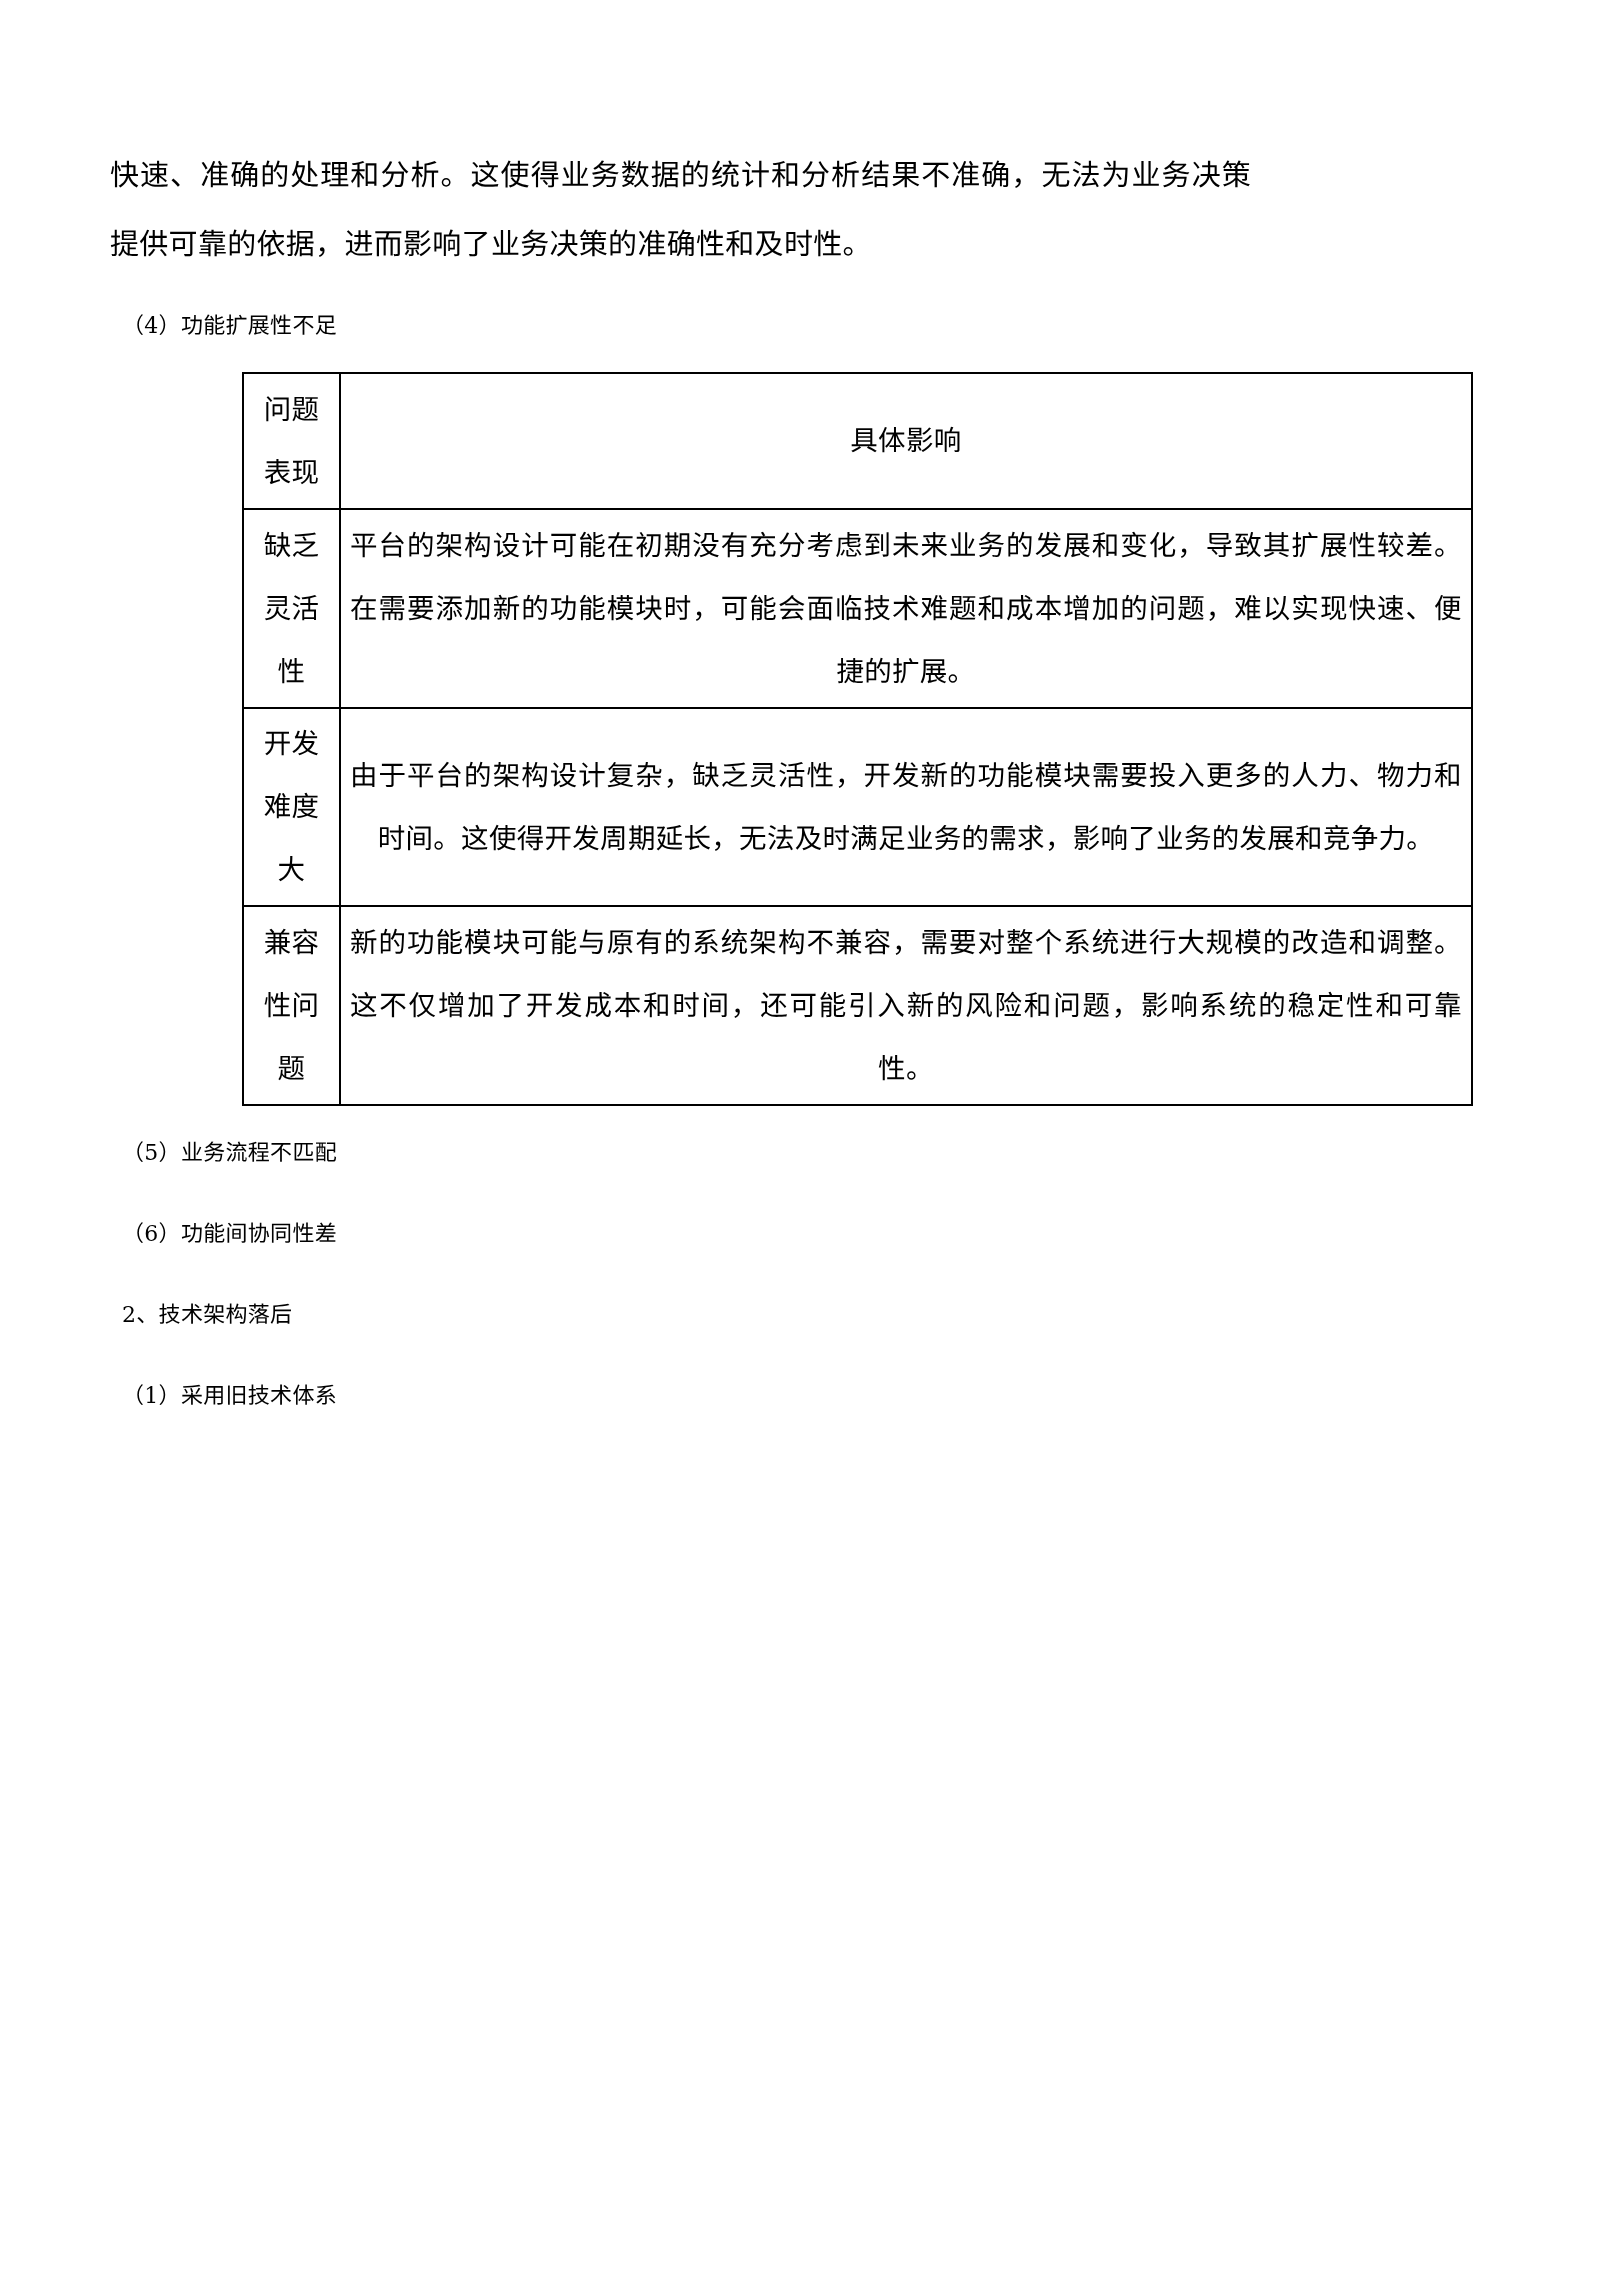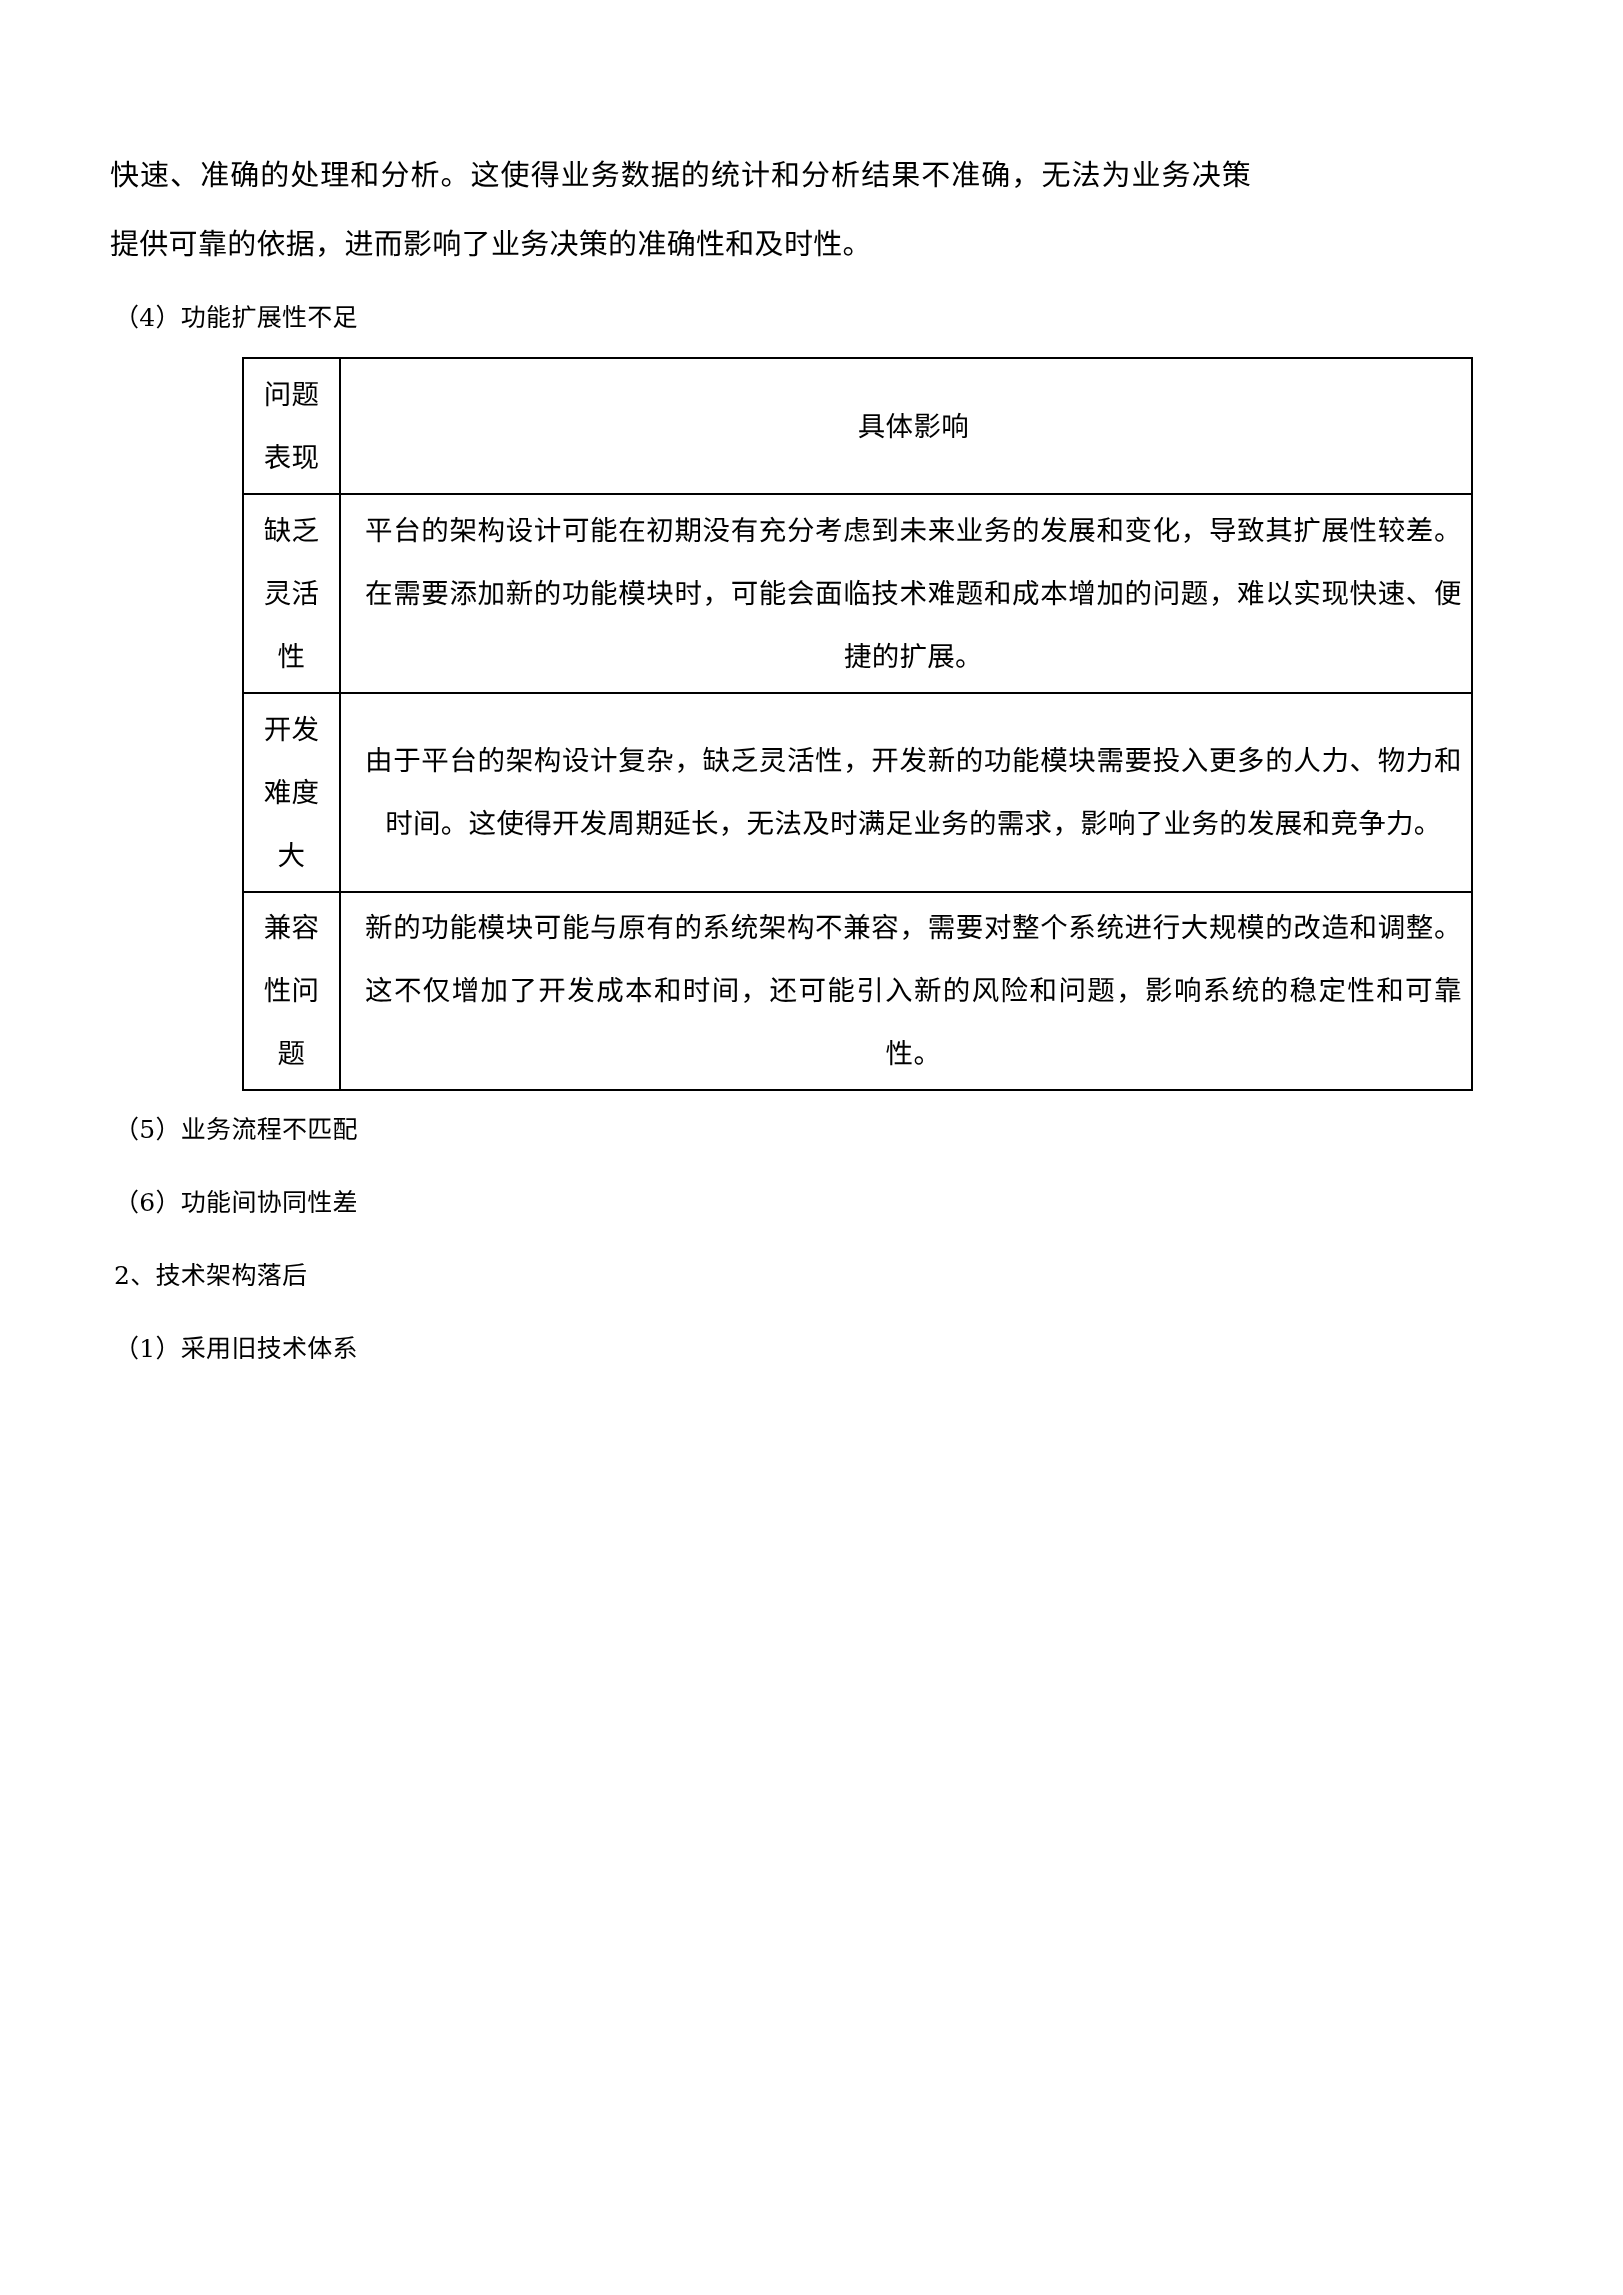--- a/index.html
+++ b/index.html
@@ -33,23 +33,23 @@
     text-align: justify;
     text-justify: inter-ideograph;
     margin: 0;
     letter-spacing: 0.3px;
     word-break: break-all;
   }
   .para.indent {
     text-indent: 60px;
   }
   .heading {
-    font-size: 25px;
+    font-size: 22px;
     line-height: 69px;
-    margin: 4px;
+    margin: 12px;
     font-weight: normal;
     letter-spacing: 0.3px;
   }
   
   .impact-table {
     border-collapse: collapse;
     table-layout: fixed;
     width: 1231px;
     margin: 5.2px 0 0 132px;
     border: 2px solid #000000;
@@ -64,21 +64,21 @@
     letter-spacing: 0.3px;
   }
   .impact-table td.col-term {
     width: 82px;
     word-break: break-all;
   }
   .impact-table td.col-desc {
     text-align: justify;
     text-justify: inter-ideograph;
     text-align-last: center;
-    padding-left: 24px;
+    padding-left: 9px;
     padding-right: 9.2px;
     word-break: break-all;
   }
   .impact-table td.head-term,
   .impact-table td.head-desc {
     text-align: center;
   }
   .impact-table tr.head-row td {
     line-height: 63px;
   }

